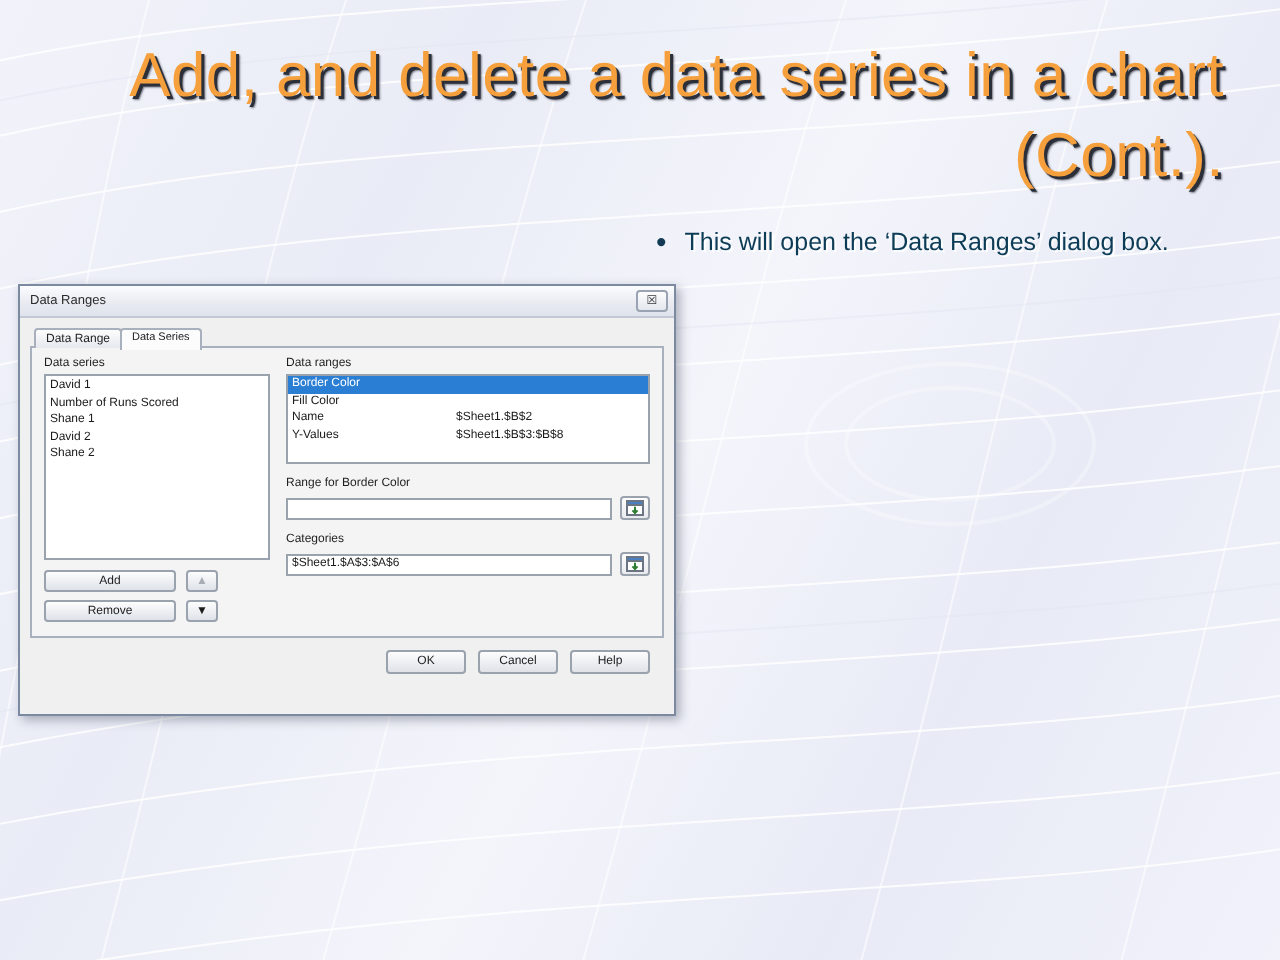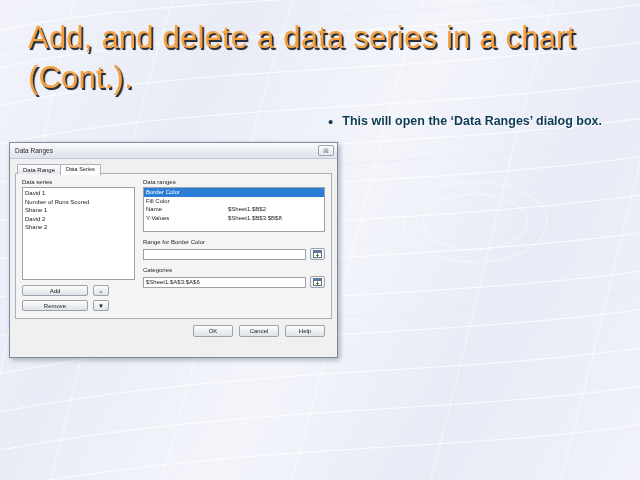--- a/index.html
+++ b/index.html
@@ -33,21 +33,21 @@
     width: 230px; height: 110px;
     pointer-events: none;
     opacity: .55;
   }
 
   
   #title {
     position: absolute;
     left: 28px; top: 18px;
     width: 584px;
-    text-align: left;
+    text-align: right;
     font-size: 31px;
     font-weight: 400;
     line-height: 1.28;
     color: #F5A03C;
     text-shadow: 1.5px 1.5px 0 #2b2f3a, 2px 2px 1px rgba(20,24,34,.55);
     letter-spacing: .2px;
   }
 
   
   #bullet-block {
@@ -59,21 +59,21 @@
     align-items: flex-start;
   }
   #bullet-dot {
     color: #123a55;
     font-size: 15px;
     line-height: 16px;
     padding-top: 1px;
   }
   #bullet-text {
     font-size: 12.5px;
-    font-weight: bold;
+    font-weight: normal;
     line-height: 1.35;
     color: #0d3c56;
     text-shadow: 1px 1px 0 rgba(255,255,255,.85);
   }
 
   
   #dialog {
     position: absolute;
     left: 9px; top: 142px;
     width: 327px; height: 214px;

